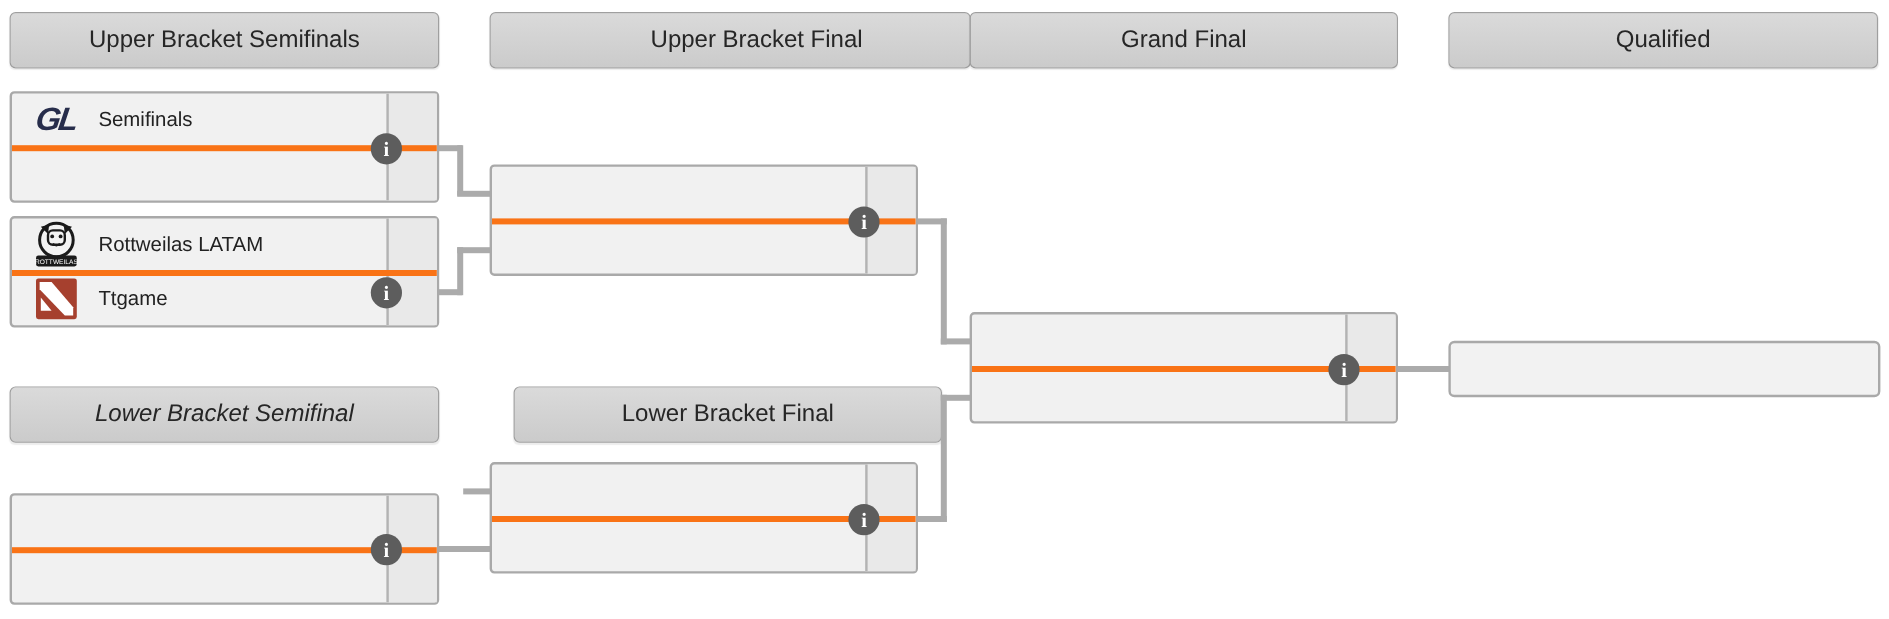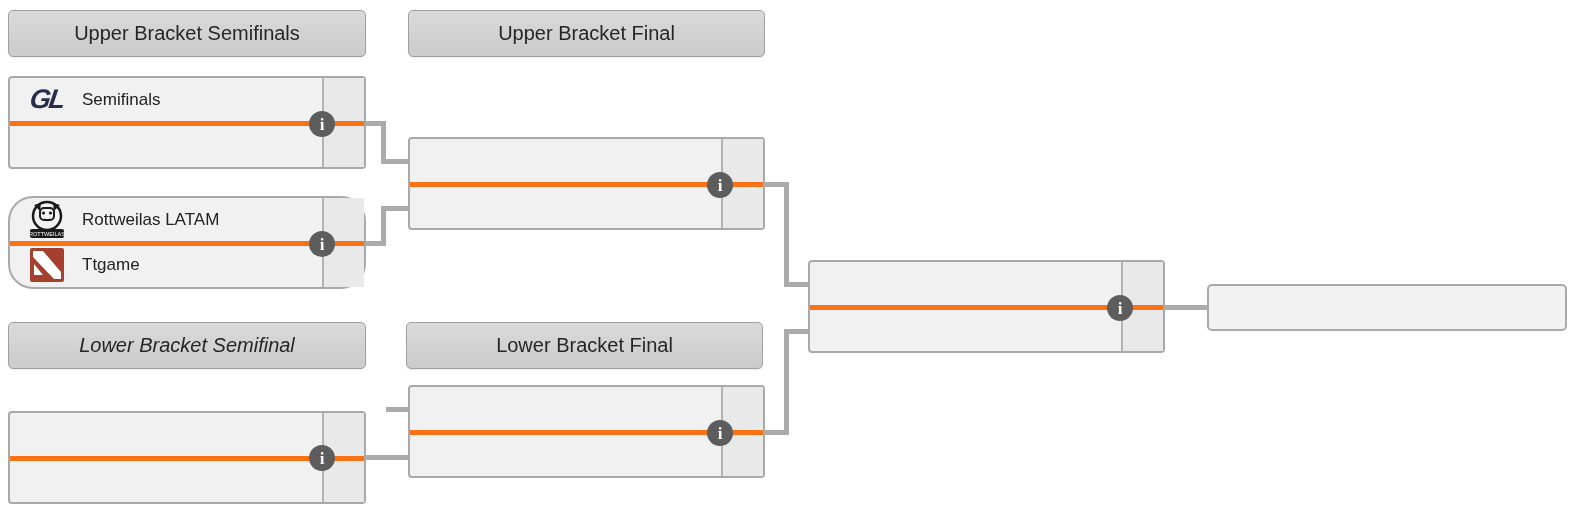--- a/index.html
+++ b/index.html
@@ -77,23 +77,25 @@
     transform:skewX(-8deg);
     font-family:"Liberation Sans", sans-serif;
   }
 </style>
 </head>
 <body>
 
 <div class="bracket">
 
   <div class="round-header" style="left:8px;top:10px;width:356px;">Upper Bracket Semifinals</div>
-  <div class="round-header" style="left:408px;top:10px;width:355px;">Upper Bracket Final</div>
+  <div class="round-header" style="left:408px;top:10px;width:355px;padding-left:44px;">Upper Bracket Final</div>
+  <div class="round-header" style="left:808px;top:10px;width:355px;">Grand Final</div>
+  <div class="round-header" style="left:1207px;top:10px;width:356px;">Qualified</div>
   <div class="round-header" style="left:8px;top:322px;width:356px;font-style:italic;">Lower Bracket Semifinal</div>
-  <div class="round-header" style="left:406px;top:322px;width:355px;">Lower Bracket Final</div>
+  <div class="round-header" style="left:428px;top:322px;width:355px;">Lower Bracket Final</div>
 
   <div class="conn" style="left:360px;top:121px;width:25px;height:5px;"></div>
   <div class="conn" style="left:381px;top:121px;width:5px;height:42px;"></div>
   <div class="conn" style="left:381px;top:159px;width:29px;height:5px;"></div>
 
   <div class="conn" style="left:360px;top:241px;width:25px;height:5px;"></div>
   <div class="conn" style="left:381px;top:206px;width:5px;height:40px;"></div>
   <div class="conn" style="left:381px;top:206px;width:29px;height:5px;"></div>
 
   <div class="conn" style="left:760px;top:182px;width:29px;height:5px;"></div>
@@ -116,21 +118,21 @@
           <span class="gl-logo-text">GL</span>
         </span>
       <span class="team-name">Semifinals</span>
     </div>
     <div class="team-row second">
       <span class="team-name"></span>
     </div>
   </div>
   <div class="info-icon" style="left:309px;top:111px;">i</div>
 
-  <div class="match" style="left:8px;top:196px;width:354px;border-radius:25px;">
+  <div class="match" style="left:8px;top:180px;width:354px;">
     <div class="score-strip"></div>
     <div class="team-row">
       <span class="team-logo">
         <svg width="38" height="42" viewBox="0 0 38 42">
           <circle cx="19" cy="17" r="14" fill="#f2f2f2" stroke="#1a1a1a" stroke-width="2.5"></circle>
           <polygon points="6,6 13,4 12,12" fill="#1a1a1a"></polygon>
           <polygon points="32,6 25,4 26,12" fill="#1a1a1a"></polygon>
           <rect x="12" y="9" width="14" height="12" rx="4" fill="none" stroke="#1a1a1a" stroke-width="2"></rect>
           <circle cx="15.5" cy="14" r="1.6" fill="#1a1a1a"></circle>
           <circle cx="22.5" cy="14" r="1.6" fill="#1a1a1a"></circle>

